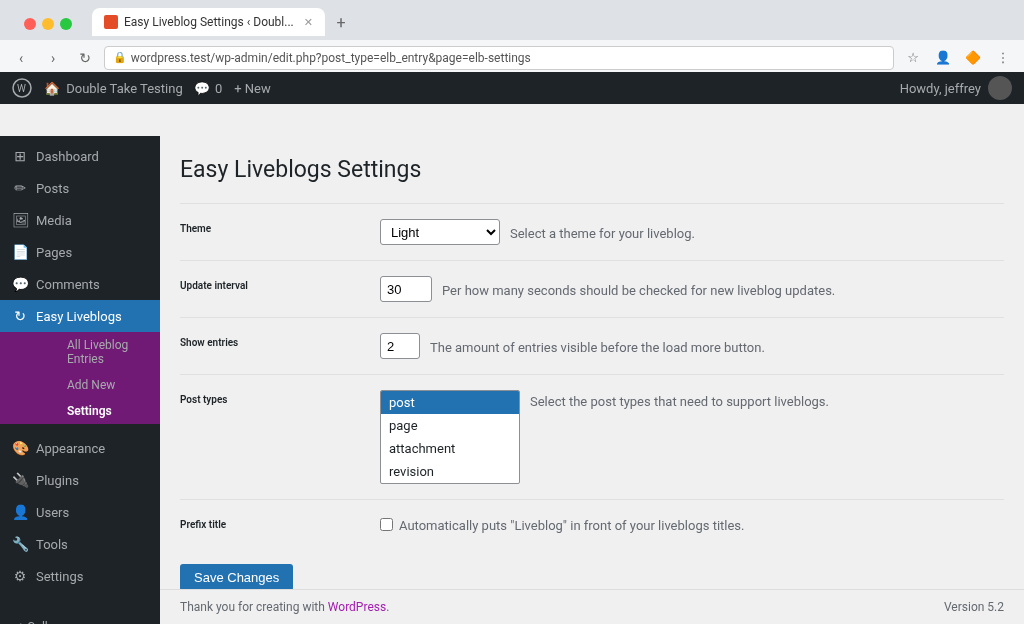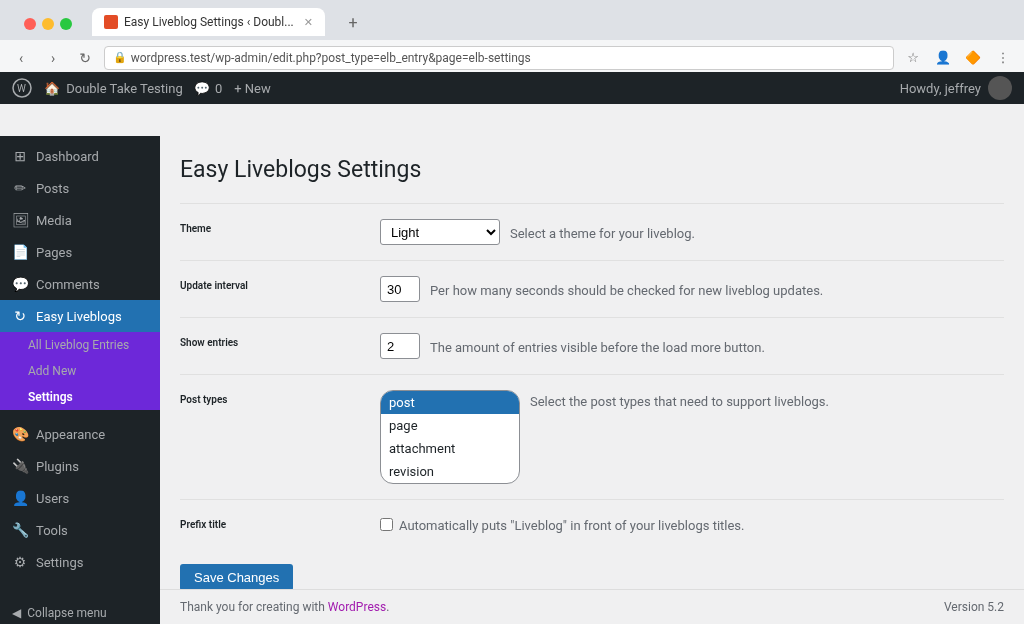--- a/index.html
+++ b/index.html
@@ -5,21 +5,21 @@
     * { margin: 0; padding: 0; box-sizing: border-box; }
     body { font-family: -apple-system, BlinkMacSystemFont, "Segoe UI", Roboto, sans-serif; font-size: 13px; background: #f0f0f1; width: 1024px; height: 624px; overflow: hidden; }
 
     
     .browser-chrome { background: #dee1e6; height: 72px; }
     .browser-traffic { display: flex; gap: 6px; padding: 10px 12px 6px; align-items: center; }
     .dot { width: 12px; height: 12px; border-radius: 50%; }
     .dot-red { background: #ff5f57; }
     .dot-yellow { background: #febc2e; }
     .dot-green { background: #28c840; }
-    .browser-tab-bar { display: flex; align-items: center; padding: 0 8px; gap: 16px; }
+    .browser-tab-bar { display: flex; align-items: center; padding: 0 8px; gap: 4px; }
     .browser-tab { background: #fff; border-radius: 8px 8px 0 0; padding: 5px 12px; font-size: 12px; display: flex; align-items: center; gap: 6px; height: 28px; color: #333; }
     .browser-tab-icon { width: 14px; height: 14px; background: #e34c26; border-radius: 2px; display: inline-block; }
     .browser-tab-close { color: #999; font-size: 11px; margin-left: 4px; }
     .browser-new-tab { width: 24px; height: 24px; display: flex; align-items: center; justify-content: center; color: #666; font-size: 16px; cursor: pointer; }
     .browser-nav { background: #f5f6f7; height: 36px; display: flex; align-items: center; padding: 0 8px; gap: 6px; border-bottom: 1px solid #ccc; }
     .nav-btn { width: 26px; height: 26px; border-radius: 50%; display: flex; align-items: center; justify-content: center; color: #666; font-size: 14px; cursor: pointer; }
     .address-bar { flex: 1; background: #fff; border: 1px solid #ccc; border-radius: 4px; height: 24px; padding: 0 8px; font-size: 12px; color: #555; display: flex; align-items: center; gap: 4px; }
     .lock-icon { color: #888; font-size: 11px; }
     .nav-icons { display: flex; gap: 4px; }
     .nav-icon-btn { width: 26px; height: 26px; border-radius: 50%; display: flex; align-items: center; justify-content: center; color: #666; font-size: 13px; }
@@ -33,40 +33,40 @@
     .admin-bar-item { color: #a7aaad; font-size: 13px; display: flex; align-items: center; gap: 4px; }
     .admin-bar-spacer { flex: 1; }
     .admin-bar-howdy { color: #a7aaad; font-size: 13px; display: flex; align-items: center; gap: 7px; }
     .admin-avatar { width: 24px; height: 24px; border-radius: 50%; background: #555; }
 
     
     .sidebar { background: #1d2327; color: #a7aaad; width: 160px; min-width: 160px; height: 100%; overflow-y: auto; margin-top: 32px; padding-top: 4px; }
     .sidebar-item { display: flex; align-items: center; gap: 8px; padding: 8px 12px; font-size: 13px; color: #a7aaad; cursor: pointer; }
     .sidebar-item.active { background: #2271b1; color: #fff; }
     .sidebar-item .icon { font-size: 14px; width: 16px; text-align: center; }
-    .sidebar-submenu { background: #6d28d9; }
+    .sidebar-submenu { background: #701a75; padding-left: 39px; }
     .sidebar-submenu .sidebar-item { padding: 6px 12px 6px 28px; font-size: 12px; }
     .sidebar-submenu .sidebar-item.active { background: transparent; color: #fff; font-weight: 600; }
     .sidebar-collapse { padding: 8px 12px; color: #a7aaad; font-size: 12px; cursor: pointer; display: flex; align-items: center; gap: 6px; }
 
     
     .main-content { flex: 1; background: #f0f0f1; margin-top: 32px; overflow-y: auto; }
     .content-area { padding: 20px 20px 20px 20px; max-width: 900px; }
 
     h1.page-title { font-size: 23px; font-weight: 400; color: #1d2327; margin-bottom: 20px; }
     .settings-row { padding: 15px 0; display: flex; align-items: flex-start; border-top: 1px solid #e0e0e0; }
     .settings-row:first-child { border-top: none; }
     .settings-label { width: 200px; min-width: 200px; padding-top: 4px; font-weight: 600; color: #1d2327; font-size: 10px; }
     .settings-field { flex: 1; display: flex; align-items: center; gap: 10px; }
     .settings-field input[type="text"], .settings-field select { border: 1px solid #8c8f94; border-radius: 3px; padding: 2px 6px; font-size: 13px; background: #fff; }
     .settings-field .description { color: #646970; font-size: 13px; padding-top: 3px; }
     .theme-select { min-width: 120px; height: 26px; }
-    .interval-input { width: 40px; height: 26px; }
+    .interval-input { width: 52px; height: 26px; }
     .entries-input { width: 40px; height: 26px; }
-    .post-types-list { border: 1px solid #8c8f94; border-radius: 13px; background: #fff; min-width: 140px; overflow: hidden; }
+    .post-types-list { border: 1px solid #8c8f94; border-radius: 2px; background: #fff; min-width: 140px; overflow: hidden; }
     .post-types-list .pt-item { padding: 4px 8px; font-size: 13px; color: #1d2327; cursor: pointer; }
     .post-types-list .pt-item.selected { background: #2271b1; color: #fff; }
     .prefix-checkbox { display: flex; align-items: center; gap: 6px; }
     .prefix-checkbox input[type="checkbox"] { margin: 0; }
 
     .save-btn { background: #2271b1; color: #fff; border: none; padding: 6px 14px; border-radius: 3px; font-size: 13px; cursor: pointer; margin-top: 16px; }
 
     .footer { position: absolute; bottom: 0; left: 160px; right: 0; padding: 10px 20px; background: #f0f0f1; font-size: 12px; color: #646970; border-top: 1px solid #ddd; display: flex; justify-content: space-between; align-items: center; }
     .footer a { color: #a21caf; text-decoration: none; }
   </style>

